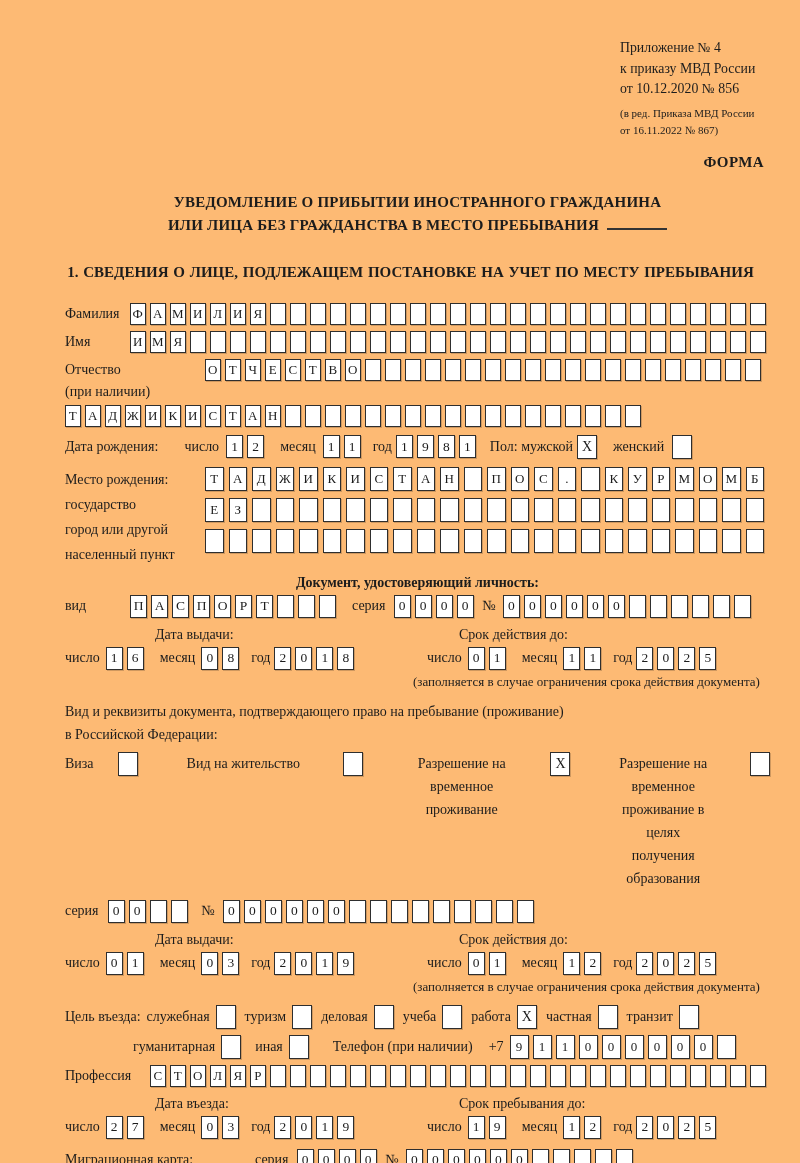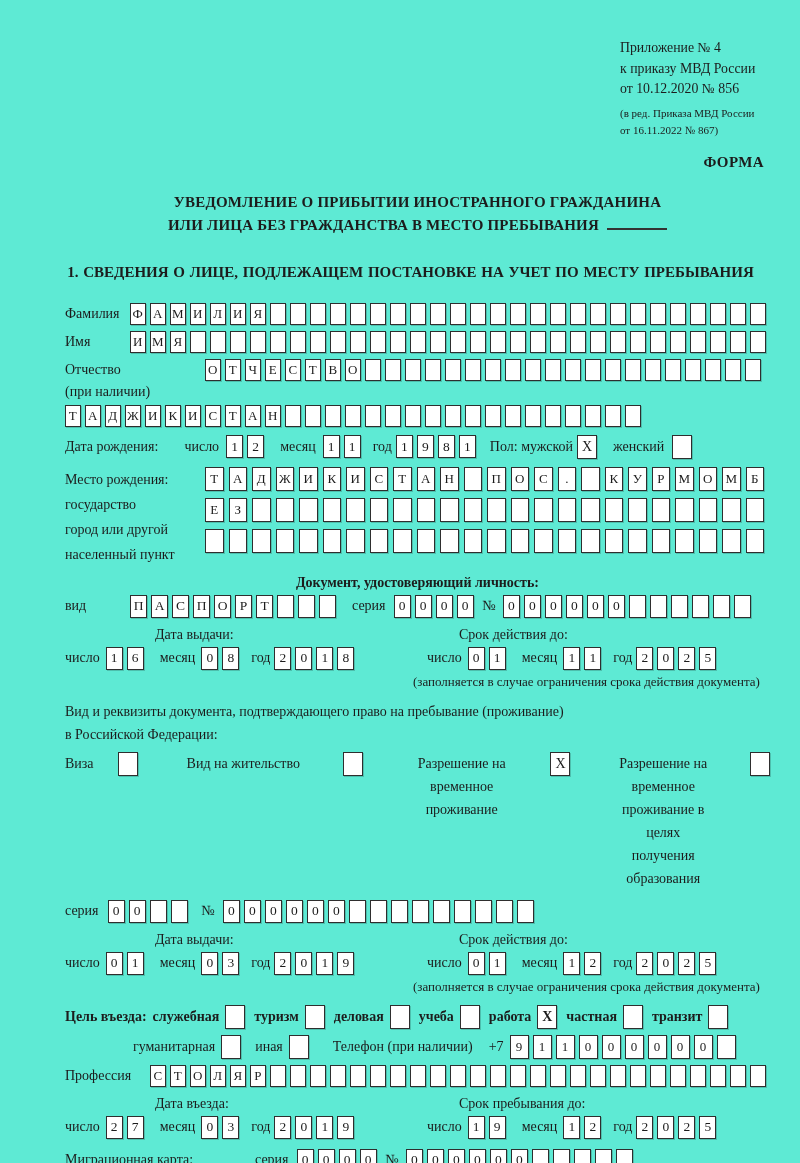--- a/index.html
+++ b/index.html
@@ -1,18 +1,18 @@
 <!DOCTYPE html>
 <html><head>
 <meta charset="utf-8">
 <style>
   * { box-sizing: border-box; }
   html,body { margin:0; padding:0; background:#ffffff; }
   .page {
-    width:800px; height:1163px; background:#5eead4; color:#1c1c1c;
+    width:800px; height:1163px; background:#fdba74; color:#1c1c1c;
     font-family:"Liberation Serif","DejaVu Serif",serif;
     font-size:14px; position:relative; overflow:hidden;
     padding:38px 30px 10px 65px;
   }
   
   .appendix { margin-left:555px; font-size:13.8px; line-height:1.5; }
   .amendment { margin-left:555px; font-size:11px; line-height:1.5; margin-top:5px; }
   .forma { text-align:right; padding-right:6px; font-weight:bold; font-size:15px; margin-top:16px; letter-spacing:.4px; }
   
   .title { text-align:center; font-weight:bold; font-size:15px; line-height:1.55; margin-top:20px; letter-spacing:.2px; }
@@ -51,21 +51,21 @@
   .dcol-r .dhead { margin-left:32px; }
   .dline { display:flex; align-items:center; }
   .dline .w { margin-right:6px; font-size:14px; }
   .dline .ml { margin-left:12px; }
   .dline .ml2 { margin-left:8px; margin-right:4px; }
   .dnote { font-size:13px; margin-top:4px; white-space:nowrap; margin-left:-14px; }
   
   .intro { font-size:14px; line-height:23px; margin-top:10px; }
   .doc-heading { text-align:center; font-weight:bold; font-size:14px; margin-top:8px; }
   .optblock { text-align:center; font-size:14px; line-height:23px; }
-  .purpose-row { display:flex; align-items:center; margin-top:10px;font-weight:bold; }
+  .purpose-row { display:flex; align-items:center; margin-top:10px; }
   .purpose-row .lab { margin-right:6px; }
   .purpose-row .chk { margin-right:9px; }
 </style>
 </head>
 <body>
 
 <div class="page">
 
   <div class="appendix">
     <div>Приложение № 4</div>

